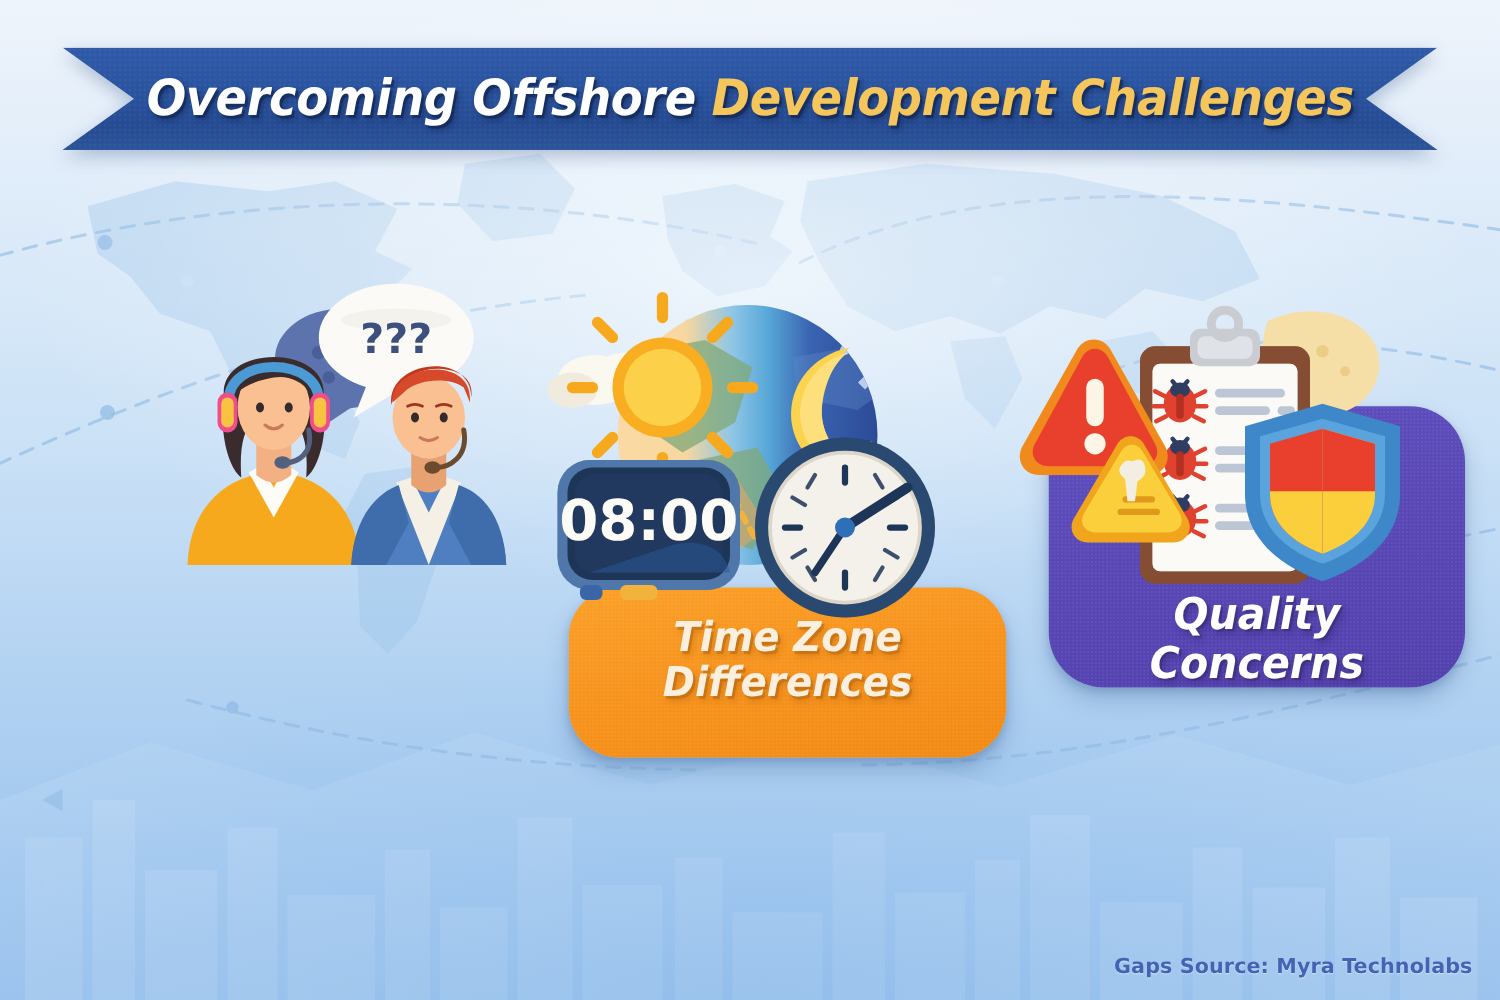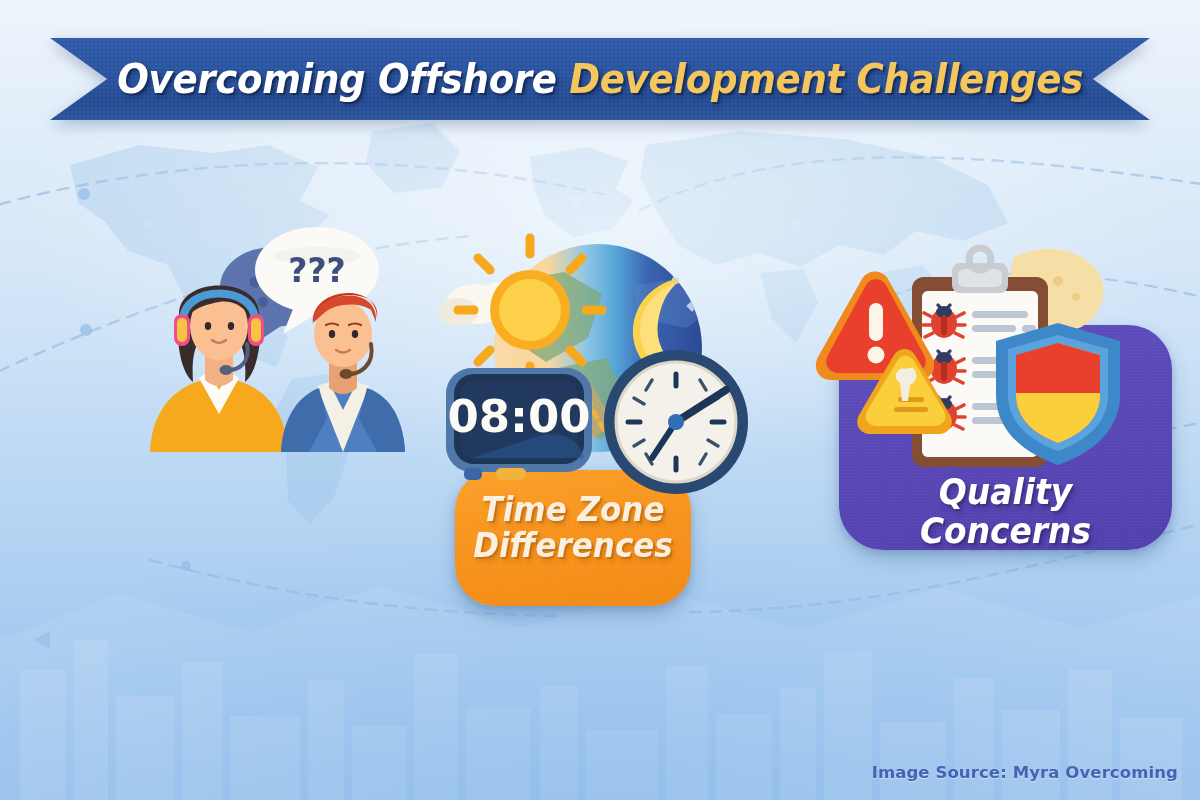--- a/index.html
+++ b/index.html
@@ -157,21 +157,21 @@
   }
   #card-communication .card-label {
     top: 118px;
     color: #fbf0e2;
     font-size: 35px;
     text-shadow: 2px 2px 0 rgba(150,35,15,.45), 3px 4px 6px rgba(130,25,10,.35);
   }
 
   
   #card-timezone {
-    left: 455px; top: 470px; width: 236px; height: 136px;
+    left: 455px; top: 470px; width: 350px; height: 136px;
     background: linear-gradient(170deg, #fba028 0%, #f7931d 50%, #f28a14 100%);
     border-radius: 40px;
   }
   #card-timezone .card-label {
     top: 22px;
     color: #fbf0df;
     font-size: 33px;
     text-shadow: 2px 2px 0 rgba(170,90,10,.42), 3px 4px 6px rgba(150,80,5,.32);
   }
 
@@ -662,15 +662,15 @@
         <path d="M258 90 L308 104 L308 150 C 308 178, 286 196, 258 206
                  C 230 196, 208 178, 208 150 L208 104 Z" fill="#5aa3dd"></path>
         <path d="M258 98 L300 110 L300 150 C 300 174, 282 189, 258 198 L258 98 Z" fill="#fbcf3c"></path>
         <path d="M258 98 L216 110 L216 150 C 216 174, 234 189, 258 198 L258 98 Z" fill="#e8402c"></path>
         <path d="M258 98 L300 110 L300 148 L258 148 Z" fill="#e8402c"></path>
         <path d="M258 148 L216 148 L216 150 C 216 174, 234 189, 258 198 Z" fill="#fbcf3c"></path>
       </g>
     </svg>
   </div>
 
-  <div class="footer-credit">Image Source: Myra Overcoming</div>
+  <div class="footer-credit">Gaps Source: Myra Technolabs</div>
 
 </div>
 
 </body></html>

